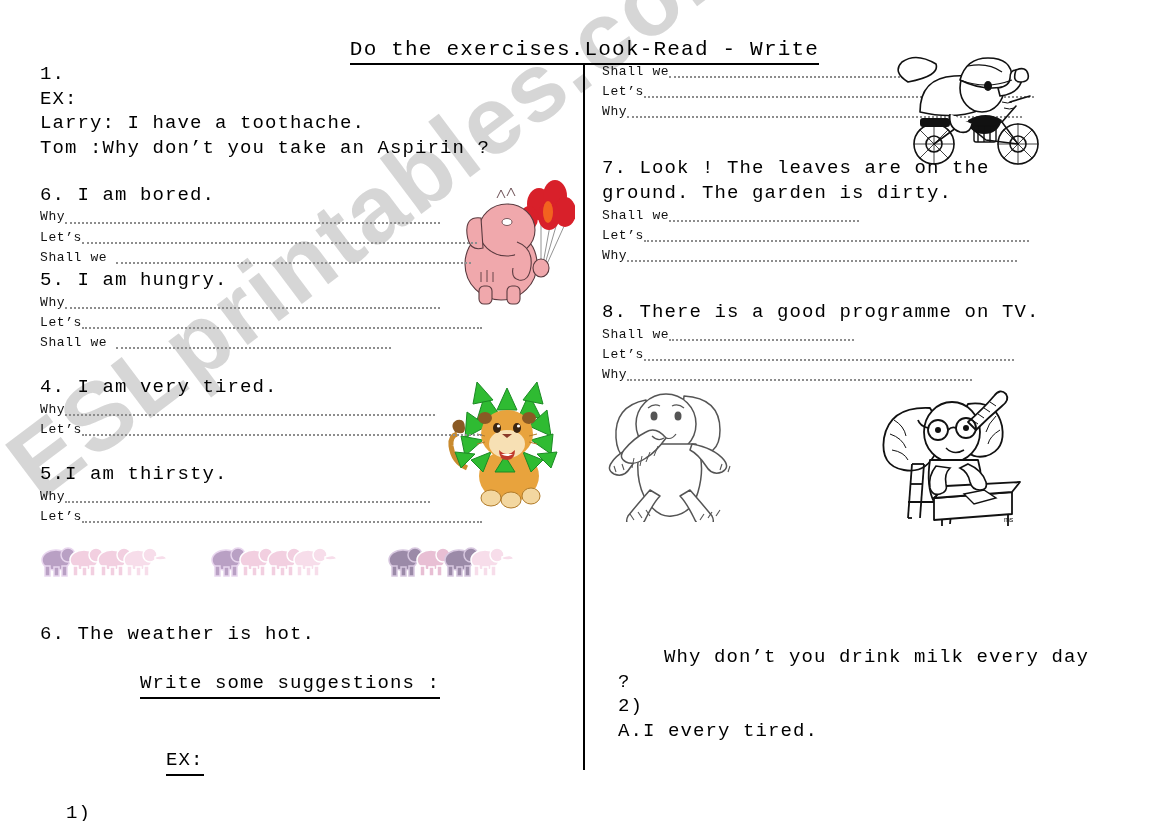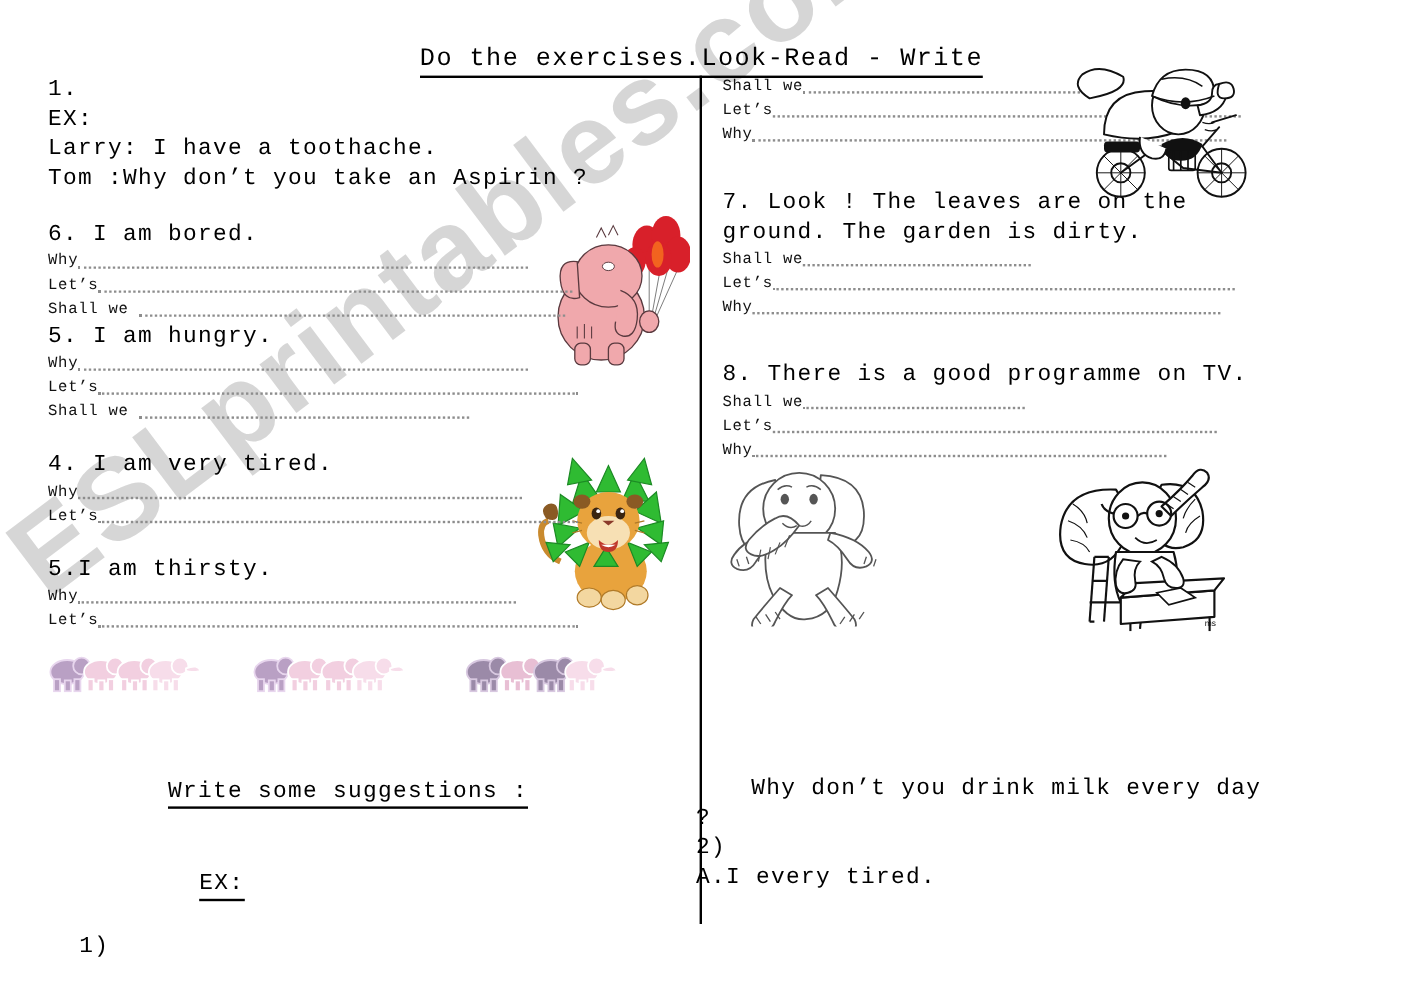--- a/index.html
+++ b/index.html
@@ -570,20 +570,21 @@
       </div>
       <div class="blank-row">
         <span class="lbl">Let’s</span>
         <span class="dots" style="width:400px;"></span>
       </div>
     </div>
   </div>
 
   <div class="col" id="col-left-bottom" style="left:40px; top:622px; width:530px;">
     <div>
+      <div class="q">6. The weather is hot.</div>
       <div class="q">
         <span class="underline-txt">Write some suggestions :</span>
       </div>
       <div class="q indent1">
         <span class="underline-txt">EX:</span>
       </div>
       <div class="q indent1">1)</div>
 
     </div>
   </div>
@@ -636,21 +637,21 @@
         <span class="lbl">Let’s</span>
         <span class="dots" style="width:370px;"></span>
       </div>
       <div class="blank-row">
         <span class="lbl">Why</span>
         <span class="dots" style="width:345px;"></span>
       </div>
     </div>
   </div>
 
-  <div class="col" id="col-right-bottom" style="left:580px; top:645px; width:540px;">
+  <div class="col" id="col-right-bottom" style="left:618px; top:645px; width:540px;">
     <div>
       <div class="q indent2">Why don’t you drink milk every day</div>
       <div class="q">?</div>
       <div class="q">2)</div>
       <div class="q">A.I every tired.</div>
     </div>
   </div>
 
 </div>
 

